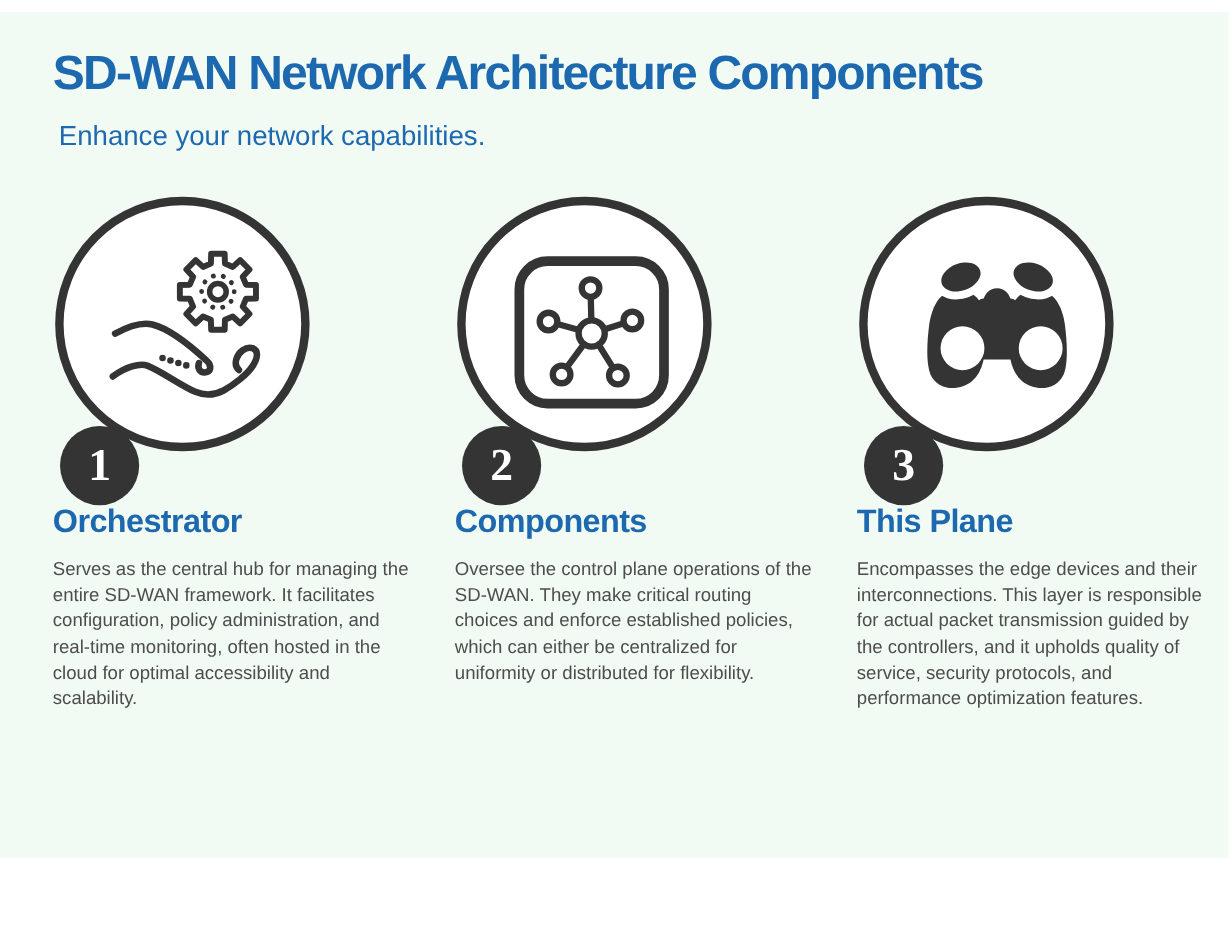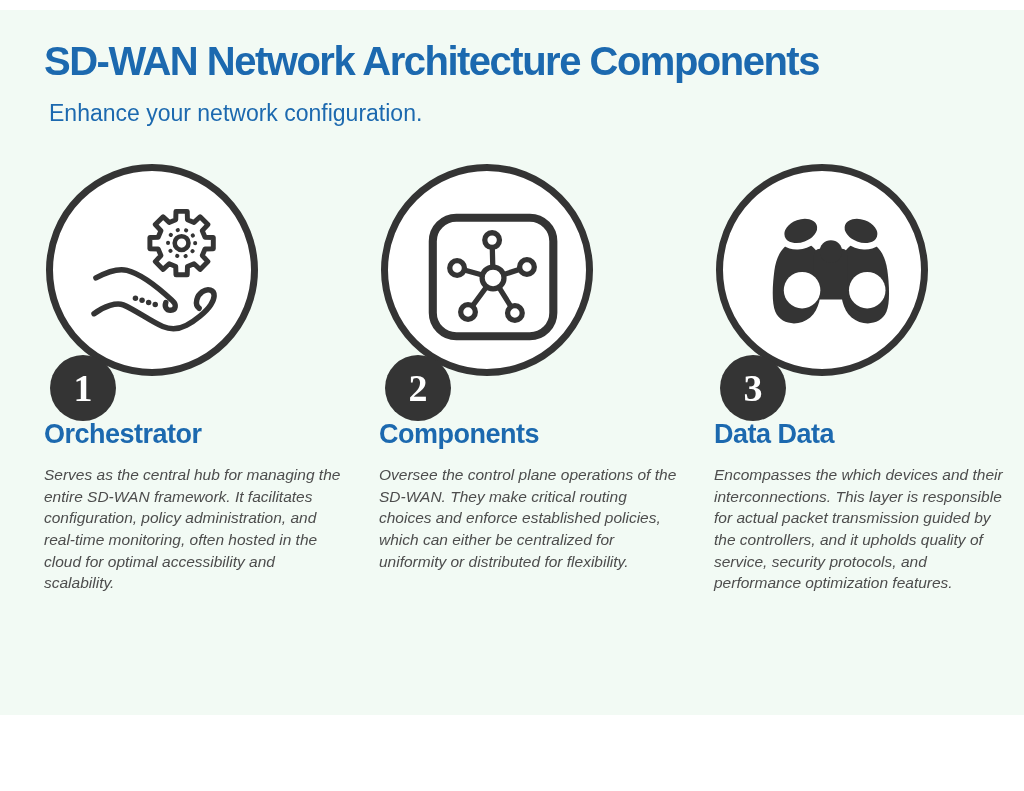--- a/index.html
+++ b/index.html
@@ -80,36 +80,35 @@
     letter-spacing:-0.5px;
     line-height:1;
     color:var(--blue);
   }
   p.card-desc{
     margin-top:16px;
     width:302px;
     font-size:15.5px;
     line-height:1.4;
     color:var(--gray);
-    font-style:italic;
   }
   .stroke{fill:none;stroke:var(--dark);stroke-linecap:round;stroke-linejoin:round;}
   .fill{fill:var(--dark);stroke:none;}
   .whitefill{fill:#ffffff;stroke:none;}
   .node{fill:#ffffff;stroke:var(--dark);}
 </style>
 </head>
 <body>
 
 <div class="canvas">
   <div class="tint"></div>
   <div class="content">
 
     <h1 class="title">SD-WAN Network Architecture Components</h1>
-    <div class="subtitle">Enhance your network configuration.</div>
+    <div class="subtitle">Enhance your network capabilities.</div>
 
     <div class="cards">
 
       <div class="card">
         <div class="icon-wrap">
           <div class="circle">
             <svg viewBox="0 0 120 120">
               <g transform="translate(72,42) scale(0.61)">
                 <polygon class="stroke" stroke-width="4.3" points="27.6,-4.9 27.6,4.9 20.4,5.1 18,10.8 22.9,16.1 16.1,22.9 10.8,18 5.1,20.4 4.9,27.6 -4.9,27.6 -5.1,20.4 -10.8,18 -16.1,22.9 -22.9,16.1 -18,10.8 -20.4,5.1 -27.6,4.9 -27.6,-4.9 -20.4,-5.1 -18,-10.8 -22.9,-16.1 -16.1,-22.9 -10.8,-18 -5.1,-20.4 -4.9,-27.6 4.9,-27.6 5.1,-20.4 10.8,-18 16.1,-22.9 22.9,-16.1 18,-10.8 20.4,-5.1"></polygon>
                 <circle class="stroke" stroke-width="3.5" stroke-dasharray="0.1 7.3" r="11.8"></circle>
@@ -170,19 +169,19 @@
               <ellipse class="whitefill" cx="77" cy="35.5" rx="12.5" ry="9.5" transform="rotate(20 77 35.5)"></ellipse>
               <ellipse class="fill" cx="77" cy="35.5" rx="9" ry="6" transform="rotate(20 77 35.5)"></ellipse>
               <circle class="whitefill" cx="45.7" cy="67" r="9.7"></circle>
               <circle class="whitefill" cx="80.3" cy="67" r="9.7"></circle>
             </svg>
           </div>
           <div class="badge">
             <span>3</span>
           </div>
         </div>
-        <h2 class="card-title">Data Data</h2>
-        <p class="card-desc">Encompasses the which devices and their interconnections. This layer is responsible for actual packet transmission guided by the controllers, and it upholds quality of service, security protocols, and performance optimization features.</p>
+        <h2 class="card-title">This Plane</h2>
+        <p class="card-desc">Encompasses the edge devices and their interconnections. This layer is responsible for actual packet transmission guided by the controllers, and it upholds quality of service, security protocols, and performance optimization features.</p>
       </div>
 
     </div>
   </div>
 </div>
 
 </body></html>

